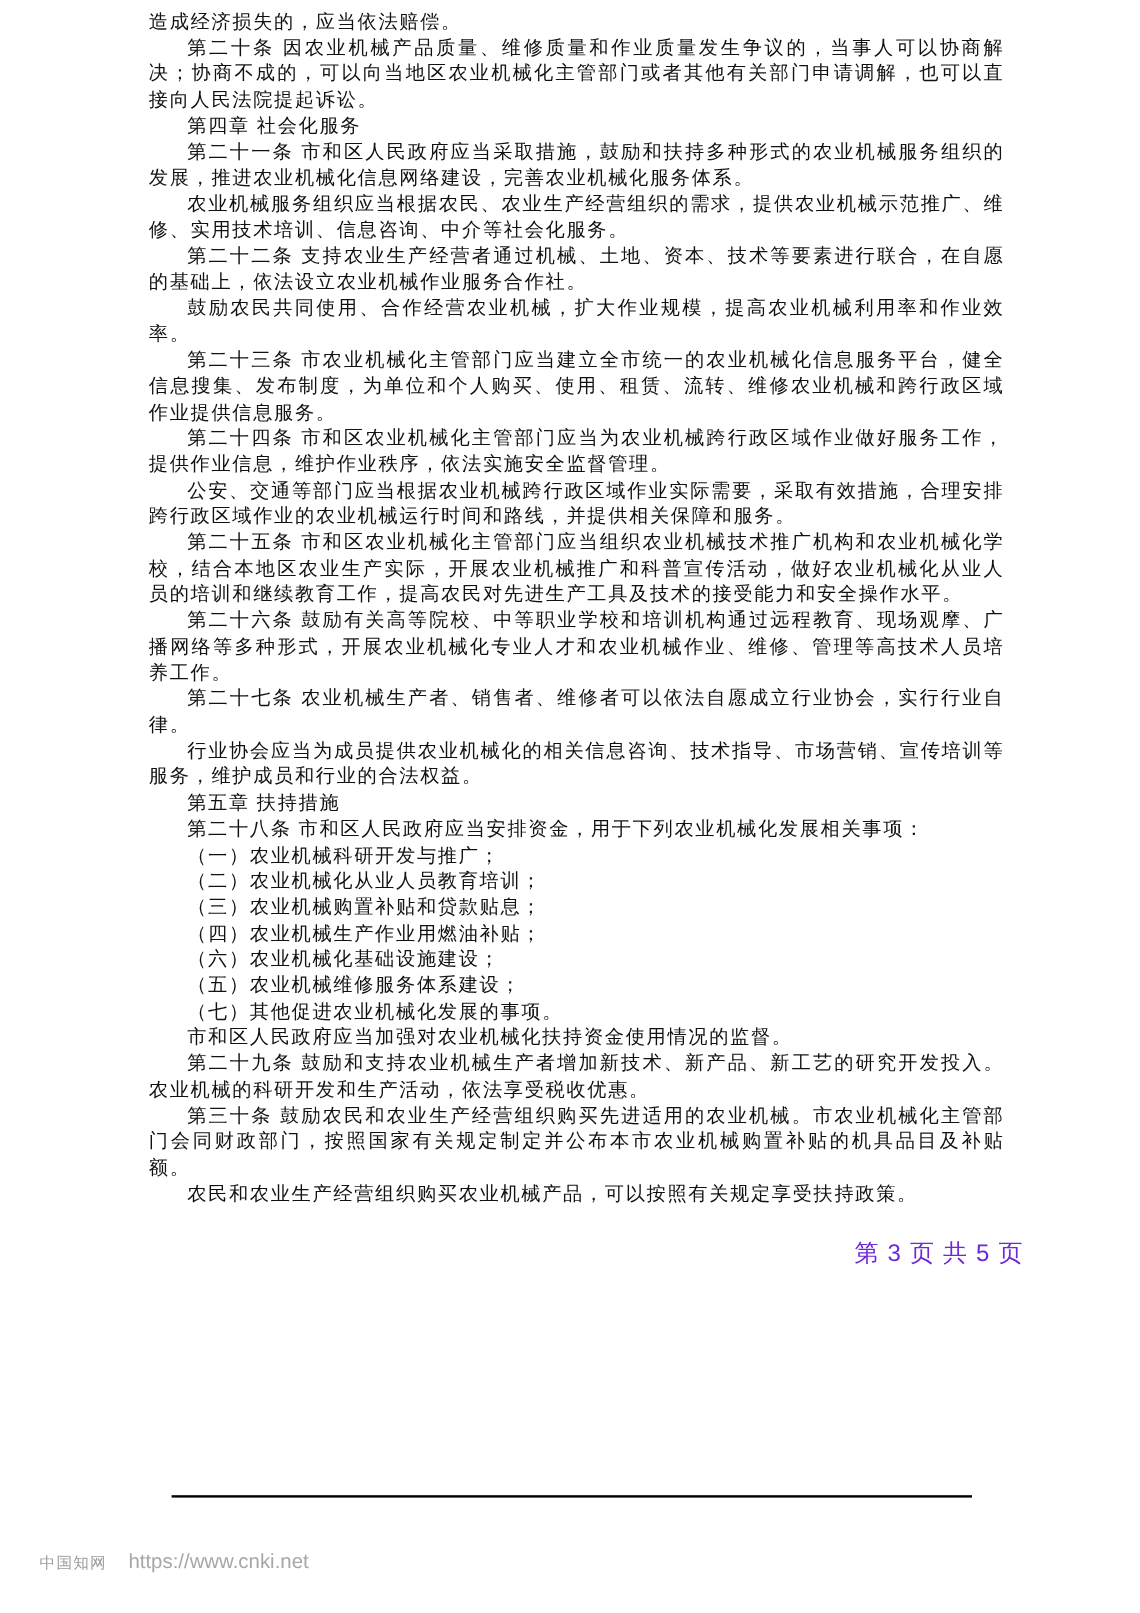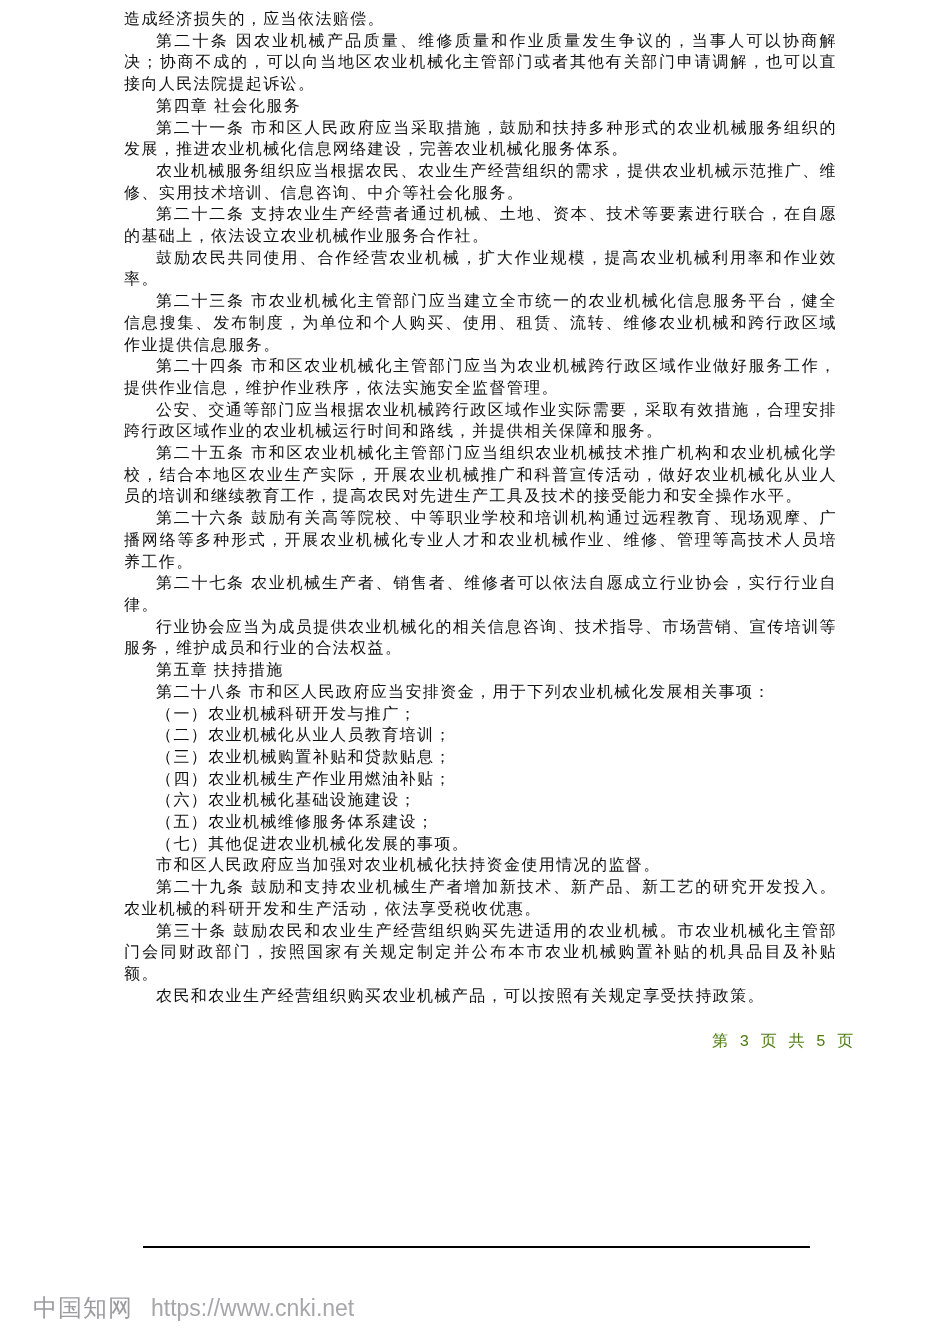--- a/index.html
+++ b/index.html
@@ -32,51 +32,50 @@
     text-indent: 2em;
     text-align: justify;
   }
   .para.continuation {
     text-indent: 0;
   }
   .page-footer {
     position: absolute;
     left: 712px;
     top: 1031px;
-    color: #4d7c0f;
-    font-size: 16px;
+    color: #6d28d9;
+    font-size: 20px;
     letter-spacing: 1px;
     white-space: nowrap;
-    font-family: Liberation Mono, monospace;
   }
   .divider {
     position: absolute;
     left: 143px;
     top: 1246px;
     width: 667px;
     height: 2px;
     background: #000000;
   }
   .watermark {
     position: absolute;
     left: 33px;
     top: 1292px;
     display: flex;
     align-items: baseline;
     gap: 18px;
     white-space: nowrap;
   }
   .wm-name {
     color: #9c9ca0;
-    font-size: 24px;
+    font-size: 13px;
     letter-spacing: 1px;
   }
   .wm-url {
     color: #a7a7ab;
-    font-size: 23px;
+    font-size: 17px;
   }
 </style>
 </head>
 <body>
 
 <div class="page">
 
   <div class="doc-body">
       <p class="para continuation">造成经济损失的，应当依法赔偿。</p>
       <p class="para article">第二十条 因农业机械产品质量、维修质量和作业质量发生争议的，当事人可以协商解决；协商不成的，可以向当地区农业机械化主管部门或者其他有关部门申请调解，也可以直接向人民法院提起诉讼。</p>

